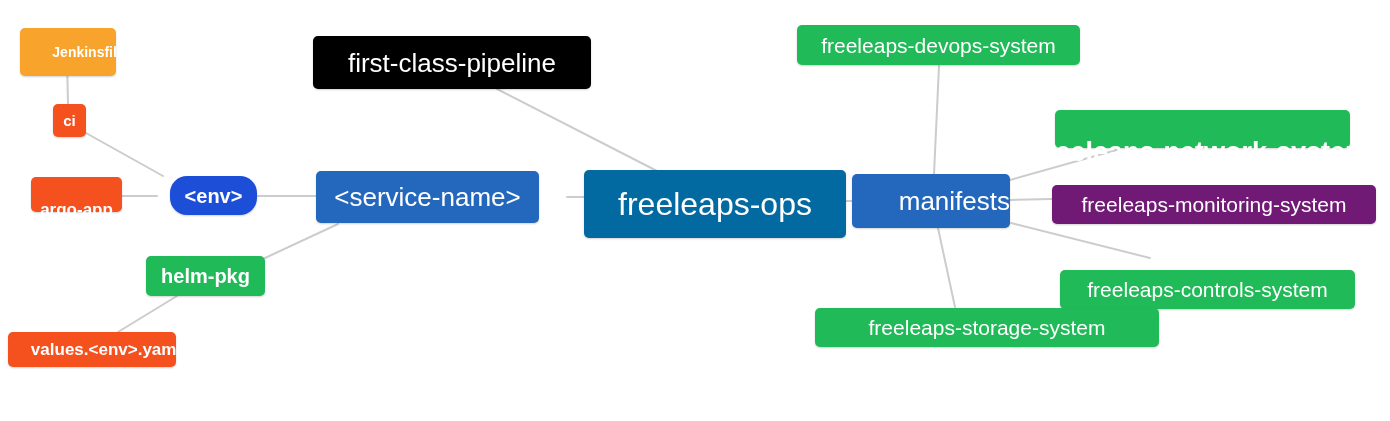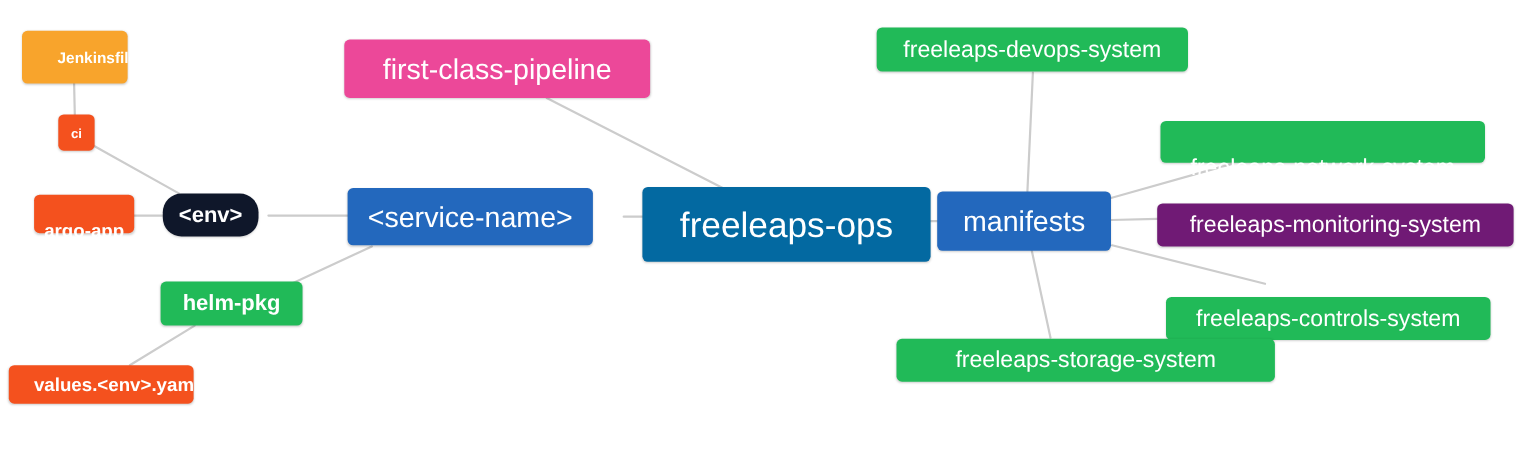--- a/index.html
+++ b/index.html
@@ -50,51 +50,51 @@
       <line x1="1010" y1="180" x2="1120" y2="149" stroke="#cccccc" stroke-width="2" stroke-linecap="round"></line>
       <line x1="1010" y1="200" x2="1052" y2="199" stroke="#cccccc" stroke-width="2" stroke-linecap="round"></line>
       <line x1="1011" y1="223" x2="1150" y2="258" stroke="#cccccc" stroke-width="2" stroke-linecap="round"></line>
       <line x1="938" y1="228" x2="955" y2="307" stroke="#cccccc" stroke-width="2" stroke-linecap="round"></line>
     </svg>
   <div>
       <div class="node" style="left: 20px; top: 28px; width: 96px; height: 48px; background: rgb(248, 164, 44); padding-left: 41px;">
         <span class="label" style="font-size: 14px; font-weight: 700;">Jenkinsfile</span>
       </div>
       <div class="node" style="left: 53px; top: 104px; width: 33px; height: 33px; background: rgb(244, 81, 30);">
-        <span class="label" style="font-size: 12px; font-weight: 700;">ci</span>
+        <span class="label" style="font-size: 15px; font-weight: 700;">ci</span>
       </div>
       <div class="node" style="left: 31px; top: 177px; width: 91px; height: 35px; background: rgb(244, 81, 30);">
         <span class="label" style="font-size: 17px; font-weight: 700; margin-top: 30px;">argo-app</span>
       </div>
-      <div class="node" style="left: 148px; top: 176px; width: 87px; height: 39px; background: #0f172a; border-radius: 17px;">
+      <div class="node" style="left: 170px; top: 176px; width: 87px; height: 39px; background: #1d4ed8; border-radius: 17px;">
         <span class="label" style="font-size: 20px; font-weight: 700;">&lt;env&gt;</span>
       </div>
-      <div class="node" style="left: 146px; top: 256px; width: 129px; height: 40px; background: rgb(33, 186, 88);">
+      <div class="node" style="left: 146px; top: 256px; width: 119px; height: 40px; background: rgb(33, 186, 88);">
         <span class="label" style="font-size: 20px; font-weight: 700;">helm-pkg</span>
       </div>
       <div class="node" style="left: 8px; top: 332px; width: 168px; height: 35px; background: rgb(244, 81, 30); padding-left: 28px;">
         <span class="label" style="font-size: 17px; font-weight: 700;">values.&lt;env&gt;.yaml</span>
       </div>
-      <div class="node" style="left: 313px; top: 36px; width: 278px; height: 53px; background: #ec4899;">
+      <div class="node" style="left: 313px; top: 36px; width: 278px; height: 53px; background: #000000;">
         <span class="label" style="font-size: 26px; font-weight: 400;">first-class-pipeline</span>
       </div>
       <div class="node" style="left: 316px; top: 171px; width: 223px; height: 52px; background: rgb(35, 104, 189);">
         <span class="label" style="font-size: 26px; font-weight: 400;">&lt;service-name&gt;</span>
       </div>
       <div class="node" style="left: 584px; top: 170px; width: 262px; height: 68px; background: #0369a1;">
         <span class="label" style="font-size: 32px; font-weight: 400;">freeleaps-ops</span>
       </div>
-      <div class="node" style="left: 852px; top: 174px; width: 158px; height: 54px; background: rgb(35, 104, 189);">
+      <div class="node" style="left: 852px; top: 174px; width: 158px; height: 54px; background: rgb(35, 104, 189); justify-content: flex-end;">
         <span class="label" style="font-size: 26px; font-weight: 400;">manifests</span>
       </div>
       <div class="node" style="left: 797px; top: 25px; width: 283px; height: 40px; background: rgb(33, 186, 88);">
         <span class="label" style="font-size: 21px; font-weight: 400;">freeleaps-devops-system</span>
       </div>
       <div class="node" style="left: 1055px; top: 110px; width: 295px; height: 38px; background: rgb(33, 186, 88);">
-        <span class="label" style="font-size: 21px; font-weight: 400; margin-top: 47px;">freeleaps-network-system</span>
+        <span class="label" style="font-size: 27px; font-weight: 700; margin-top: 47px;">freeleaps-network-system</span>
       </div>
       <div class="node" style="left: 1052px; top: 185px; width: 324px; height: 39px; background: #701a75;">
         <span class="label" style="font-size: 21px; font-weight: 400;">freeleaps-monitoring-system</span>
       </div>
       <div class="node" style="left: 1060px; top: 258px; width: 295px; height: 39px; background: rgb(33, 186, 88); margin-top: 12px;">
         <span class="label" style="font-size: 21px; font-weight: 400;">freeleaps-controls-system</span>
       </div>
       <div class="node" style="left: 815px; top: 308px; width: 344px; height: 39px; background: rgb(33, 186, 88);">
         <span class="label" style="font-size: 21px; font-weight: 400;">freeleaps-storage-system</span>
       </div>

